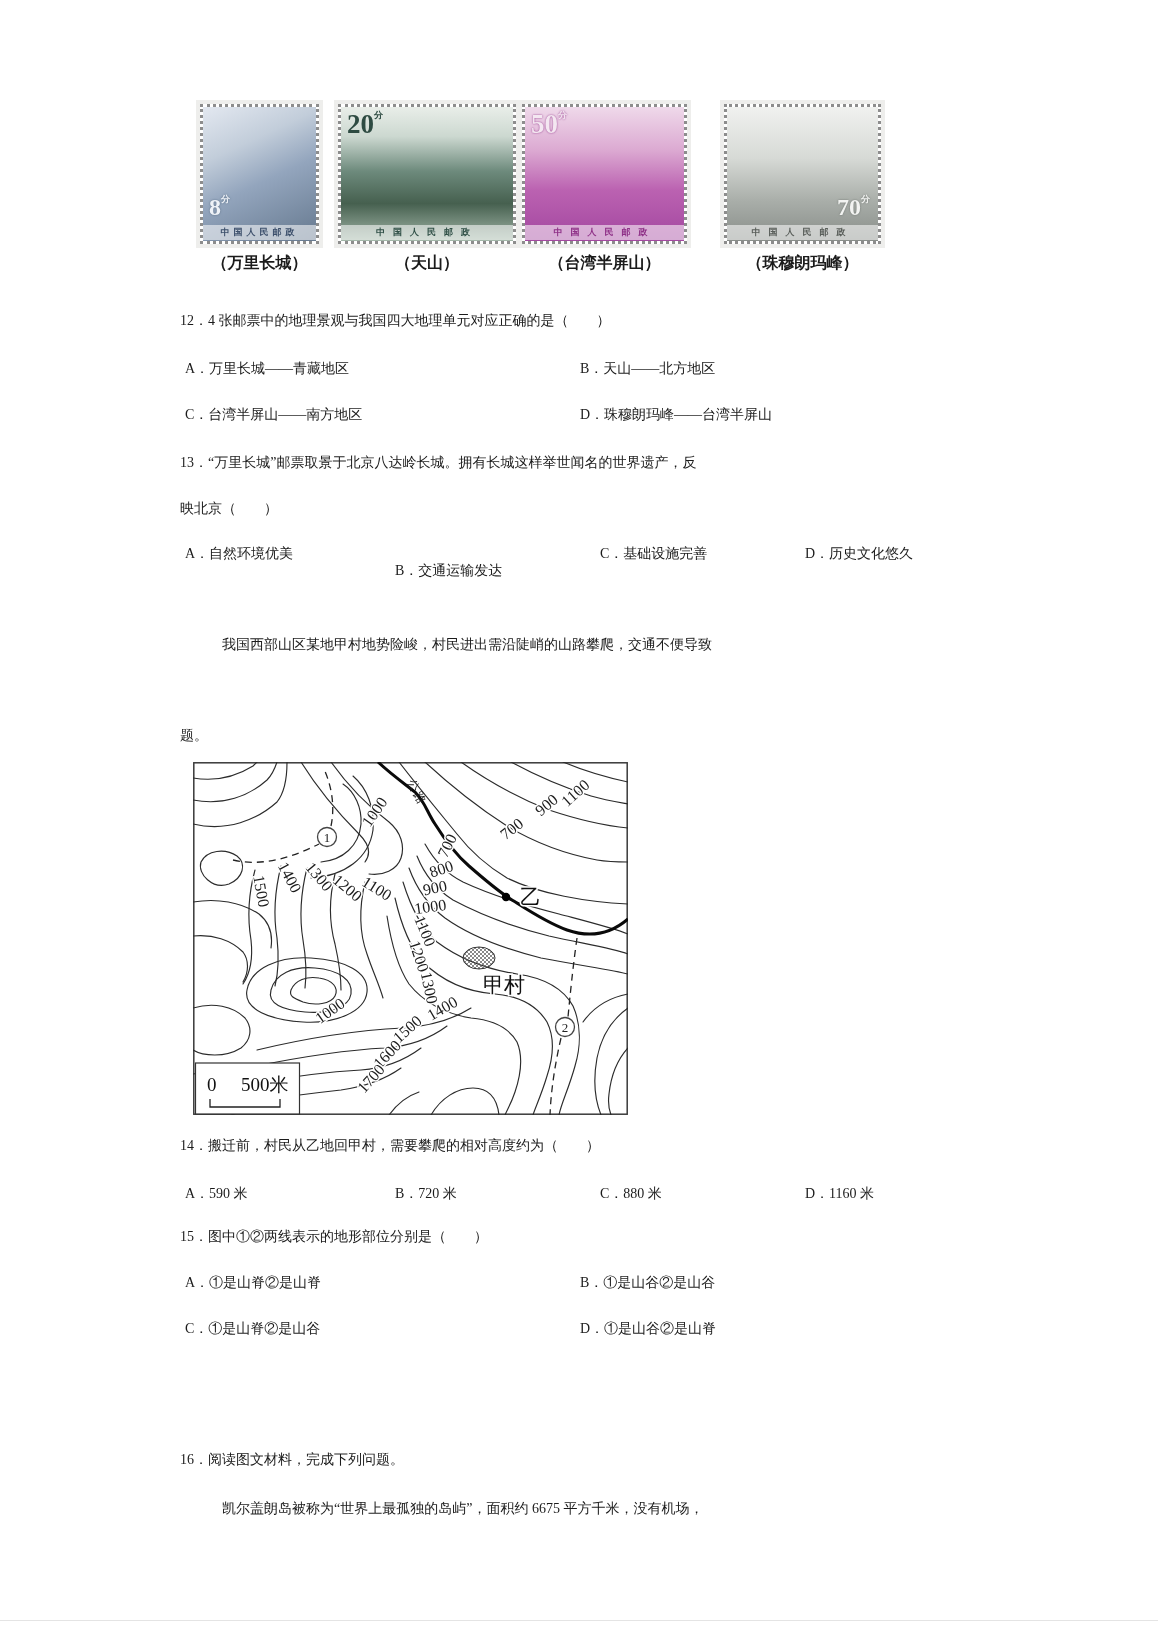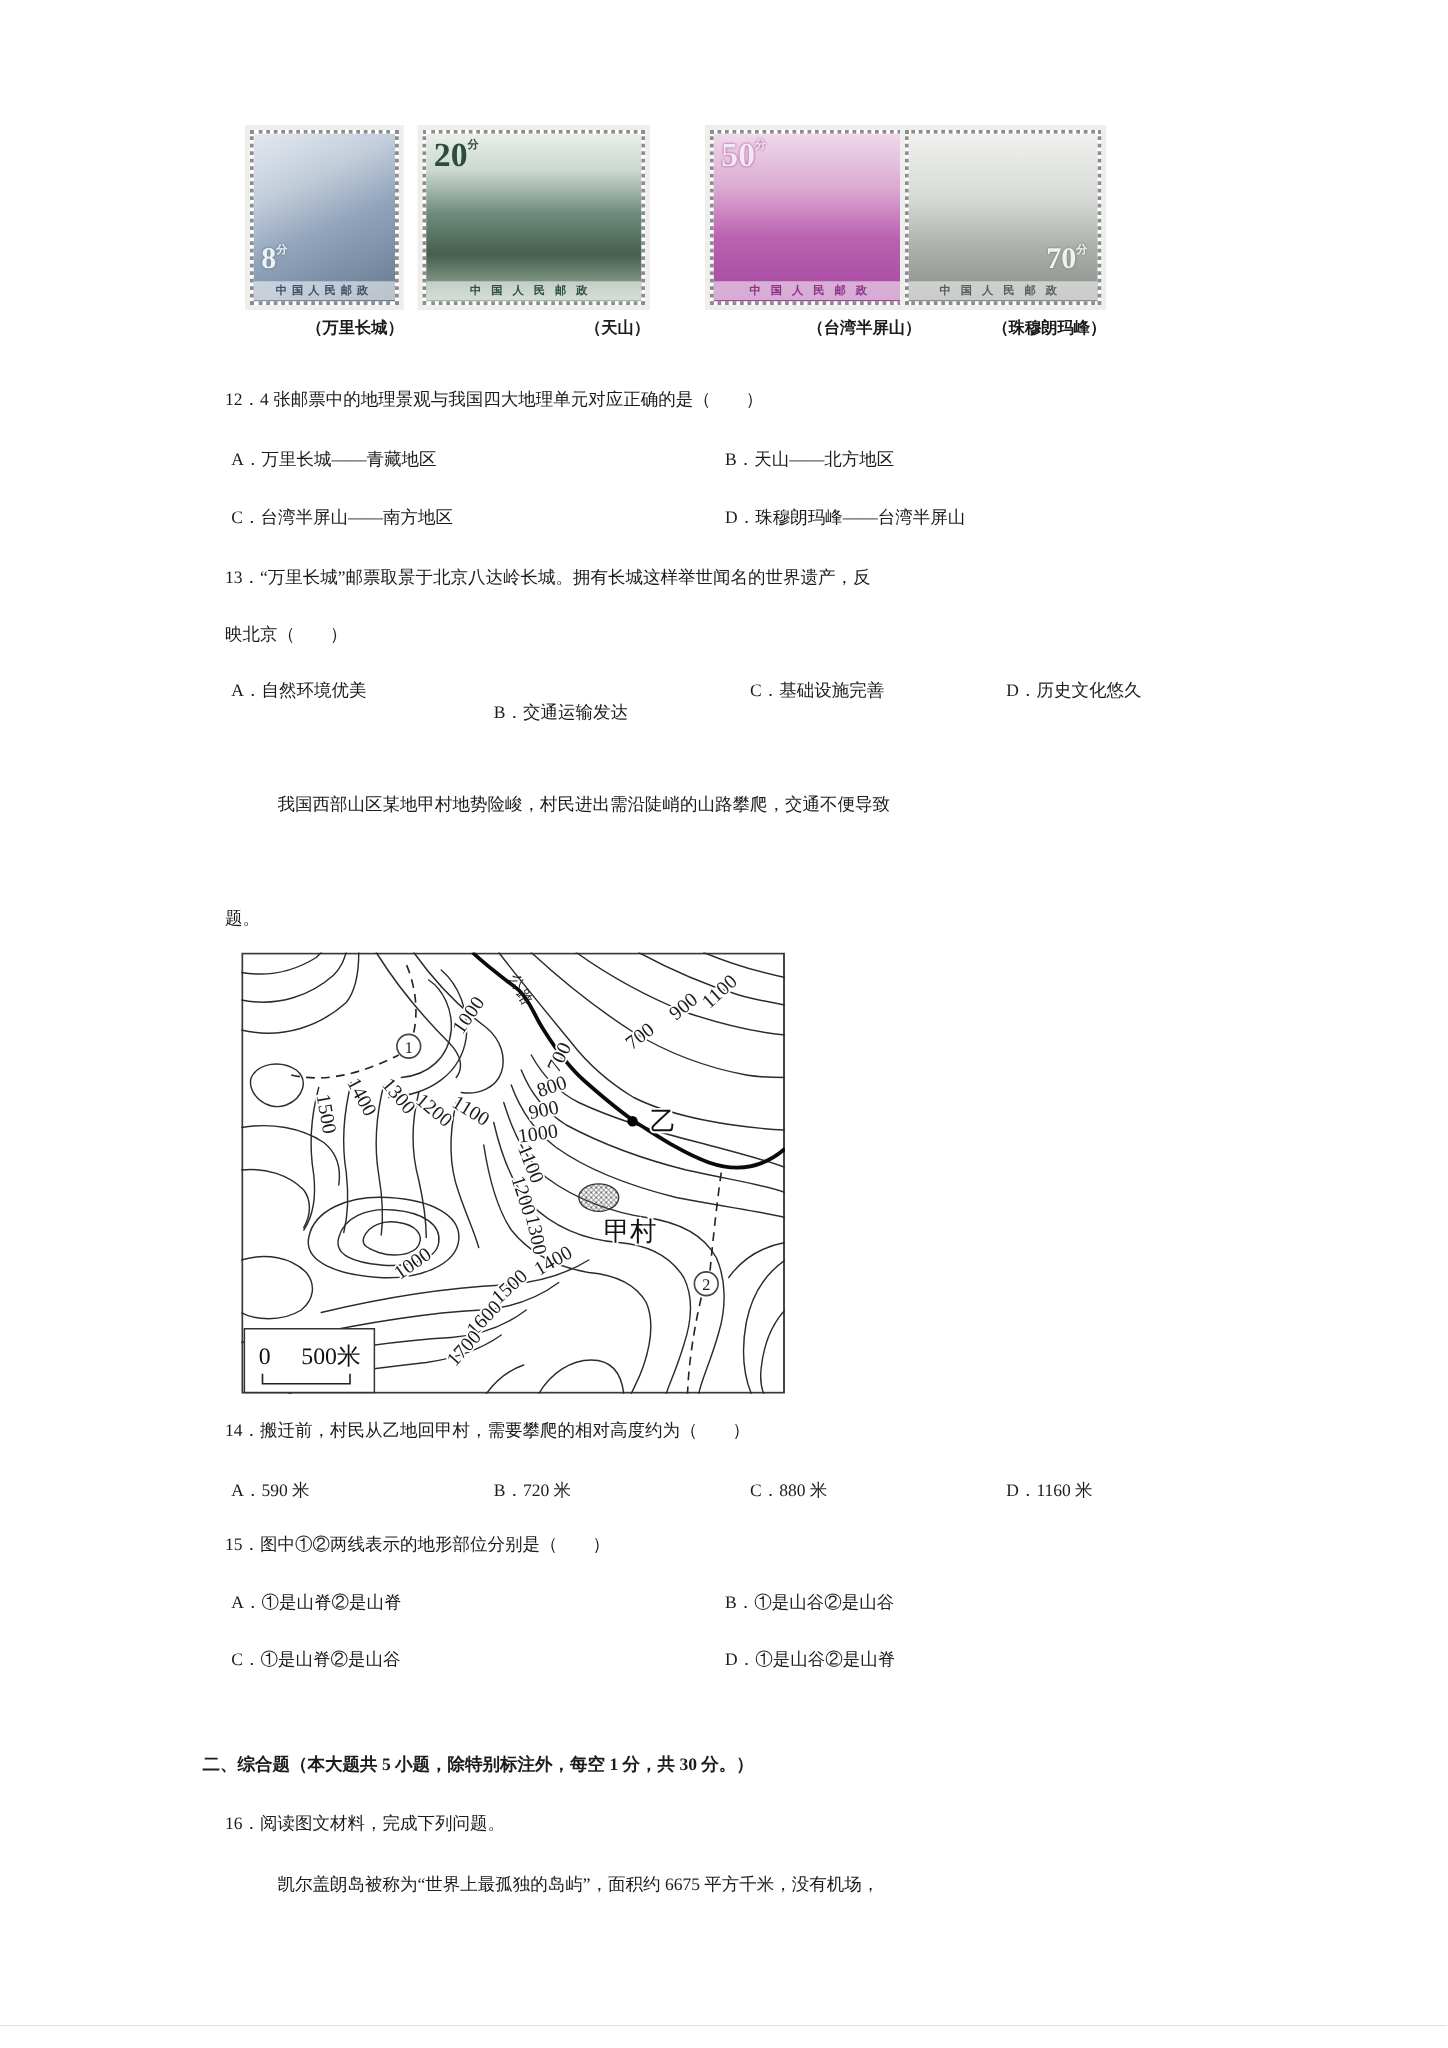--- a/index.html
+++ b/index.html
@@ -13,21 +13,21 @@
   
   .stamp-fig{position:absolute;top:100px;margin:0;}
   .photo{background:#eeeeec;padding:4px;height:148px;box-sizing:border-box;}
   .stamp{height:100%;box-sizing:border-box;background:#fff;border:3px dotted #8d8d8d;
          padding:0;display:flex;}
   .art{position:relative;flex:1;overflow:hidden;}
   .denom{position:absolute;font-weight:bold;line-height:1;}
   .denom i{font-style:normal;font-size:9px;vertical-align:top;}
   .insc{position:absolute;left:0;right:0;bottom:1px;text-align:center;
         font-size:9px;font-weight:bold;background:rgba(255,255,255,.55);padding:1px 0;margin-top:34px;}
-  .caption{text-align:right;font-weight:bold;font-size:13px;margin-top:5px;}
+  .caption{text-align:center;font-weight:bold;font-size:16px;margin-top:5px;}
   .s1 .art{background:linear-gradient(155deg,#e3e8f0 0%,#c2cdda 30%,#93a5bd 55%,#66798f 100%);}
   .s1 .denom{left:6px;bottom:22px;font-size:24px;color:#eef2f7;text-shadow:0 0 2px #55687e;}
   .s1 .insc{color:#3c4f6b;letter-spacing:4px;}
   .s2 .art{background:linear-gradient(180deg,#e9eee9 0%,#ccd8d0 22%,#6d8a7c 48%,#46604f 72%,#a3b7a9 100%);}
   .s2 .denom{left:6px;top:4px;font-size:27px;color:#2e4b42;}
   .s2 .insc{color:#2f4f46;letter-spacing:8px;}
   .s3 .art{background:linear-gradient(180deg,#efd9ea 0%,#dcaad2 32%,#bb62b1 62%,#a347a0 100%);}
   .s3 .denom{left:6px;top:4px;font-size:27px;color:#f4e7f1;text-shadow:0 0 2px #8e3087;}
   .s3 .insc{color:#8e3087;letter-spacing:8px;}
   .s4 .art{background:linear-gradient(180deg,#f0f1ef 0%,#d7dad6 38%,#a9aea9 70%,#888d89 100%);}
@@ -62,21 +62,21 @@
       <div class="photo">
         <div class="stamp">
           <div class="art">
             <span class="denom"><b>20</b><i>分</i></span>
             <span class="insc">中国人民邮政</span>
           </div>
         </div>
       </div>
       <figcaption class="caption">（天山）</figcaption>
     </figure>
-    <figure class="stamp-fig s3" style="left:564px;width:173px;">
+    <figure class="stamp-fig s3" style="left:518px;width:173px;">
       <div class="photo">
         <div class="stamp">
           <div class="art">
             <span class="denom"><b>50</b><i>分</i></span>
             <span class="insc">中国人民邮政</span>
           </div>
         </div>
       </div>
       <figcaption class="caption">（台湾半屏山）</figcaption>
     </figure>
@@ -223,18 +223,17 @@
   <div class="line" style="left:395px;top:1181px;">B．720 米</div>
   <div class="line" style="left:600px;top:1181px;">C．880 米</div>
   <div class="line" style="left:805px;top:1181px;">D．1160 米</div>
 
   <div class="line" style="left:180px;top:1224px;">15．图中①②两线表示的地形部位分别是（　　）</div>
   <div class="line" style="left:185px;top:1270px;">A．①是山脊②是山脊</div>
   <div class="line" style="left:580px;top:1270px;">B．①是山谷②是山谷</div>
   <div class="line" style="left:185px;top:1316px;">C．①是山脊②是山谷</div>
   <div class="line" style="left:580px;top:1316px;">D．①是山谷②是山脊</div>
 
-  <div class="line bold" style="left:162px;top:1400px;">二、综合题（本大题共 5 小题，除特别标注外，每空 1 分，共 30 分。）</div>
   <div class="line" style="left:180px;top:1447px;">16．阅读图文材料，完成下列问题。</div>
   <div class="line" style="left:222px;top:1496px;">凯尔盖朗岛被称为“世界上最孤独的岛屿”，面积约 6675 平方千米，没有机场，</div>
 
   <div class="bottom-rule"></div>
 </div>
 
 </body></html>

